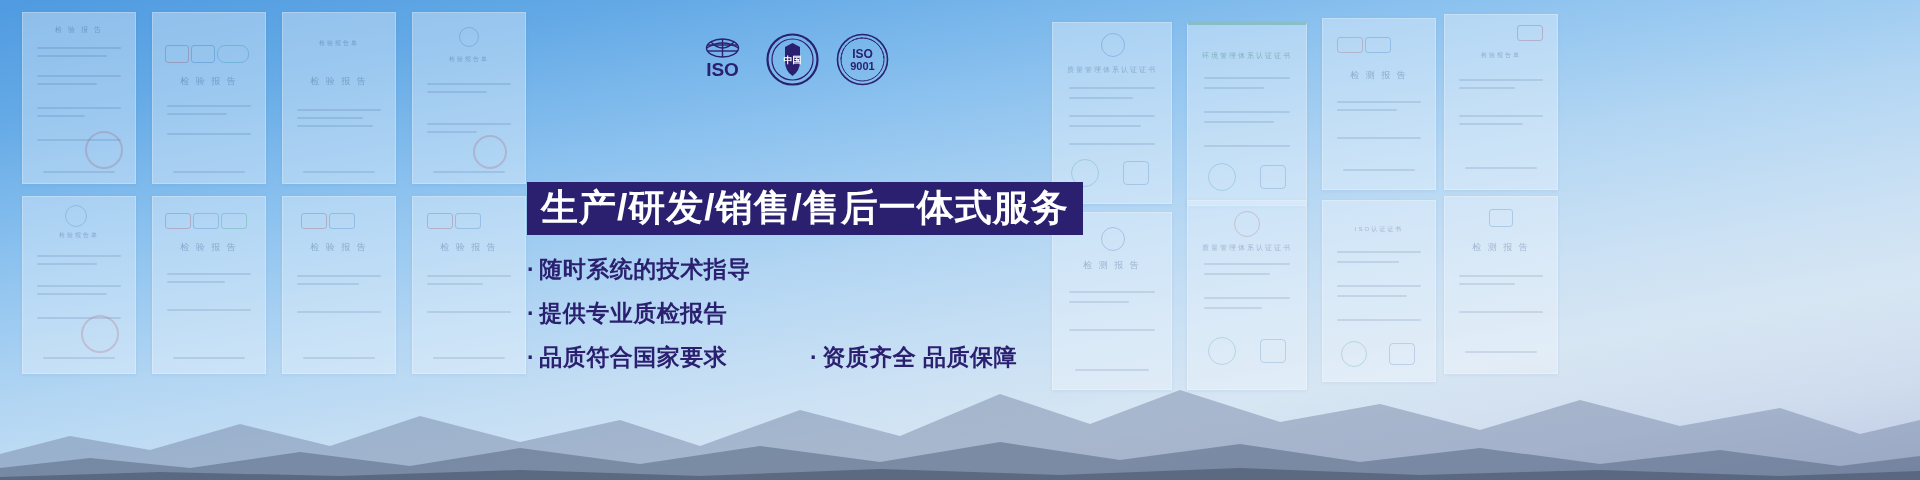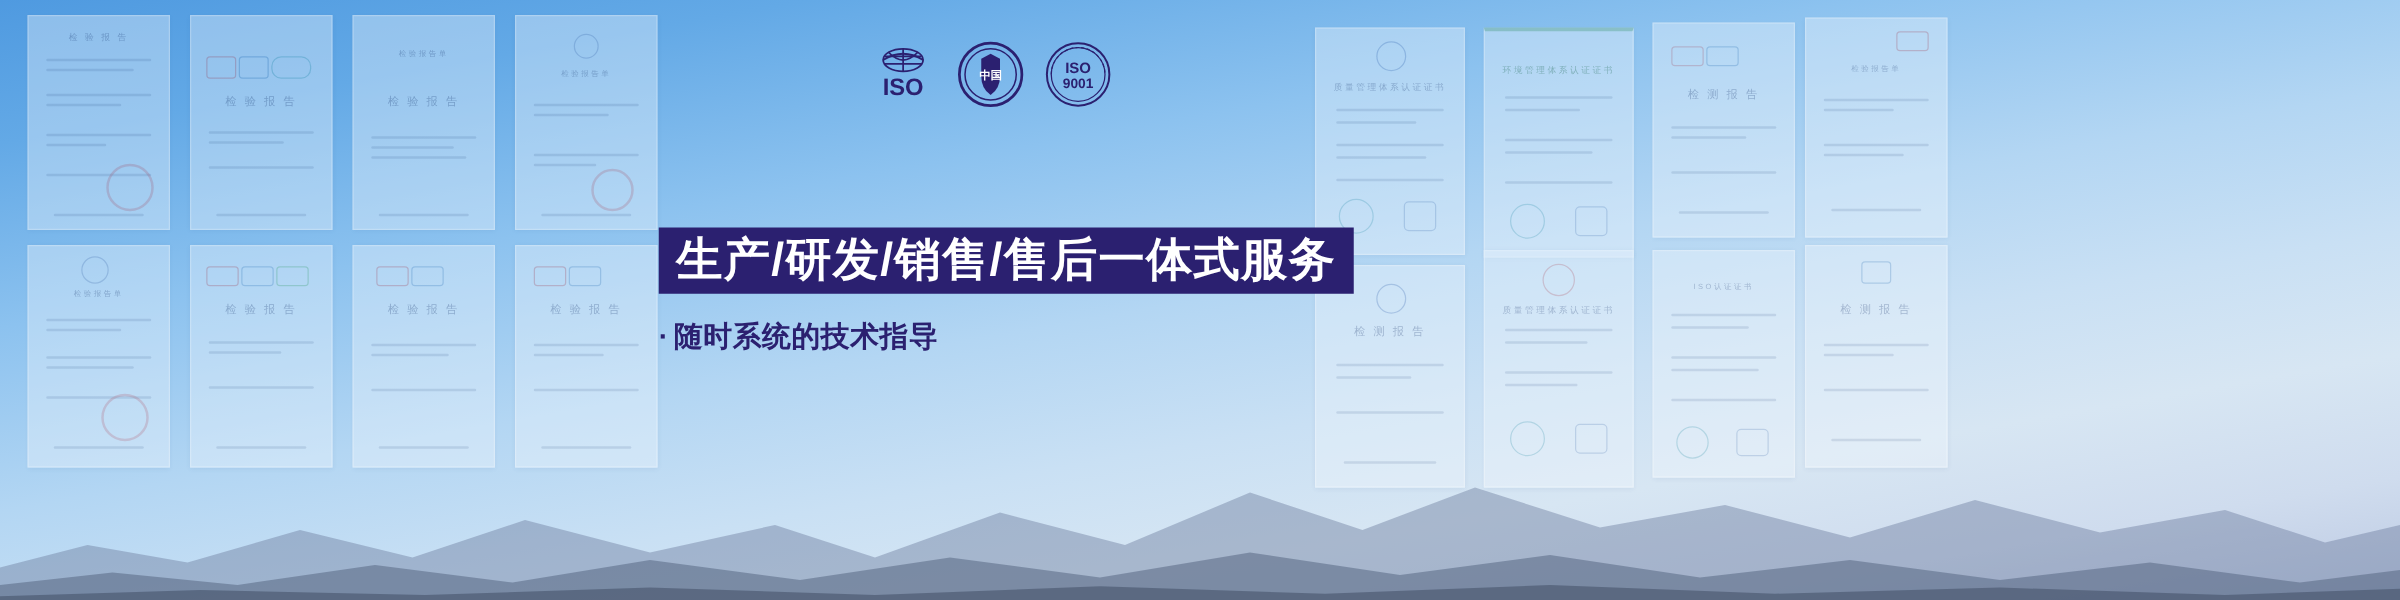--- a/index.html
+++ b/index.html
@@ -304,17 +304,28 @@
 
   <div id="bullets">
 
     <div class="brow">
       <div class="bcell left">
         <span class="dot">·</span><span>随时系统的技术指导</span>
       </div>
     </div>
 
     <div class="brow">
-    </div>
-
+      <div class="bcell">
+        <span class="dot">·</span><span>提供专业质检报告</span>
+      </div>
+    </div>
+
+    <div class="brow">
+      <div class="bcell left">
+        <span class="dot">·</span><span>品质符合国家要求</span>
+      </div>
+      <div class="bcell">
+        <span class="dot">·</span><span>资质齐全 品质保障</span>
+      </div>
+    </div>
   </div>
 
 </div>
 
 </body></html>

